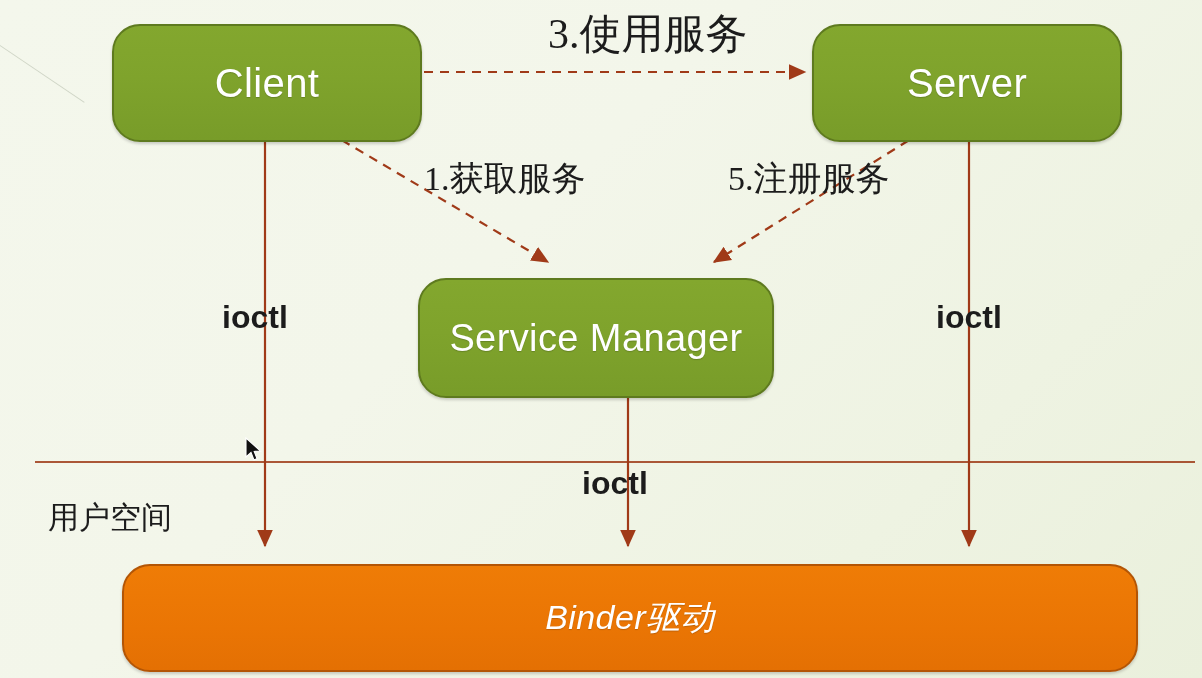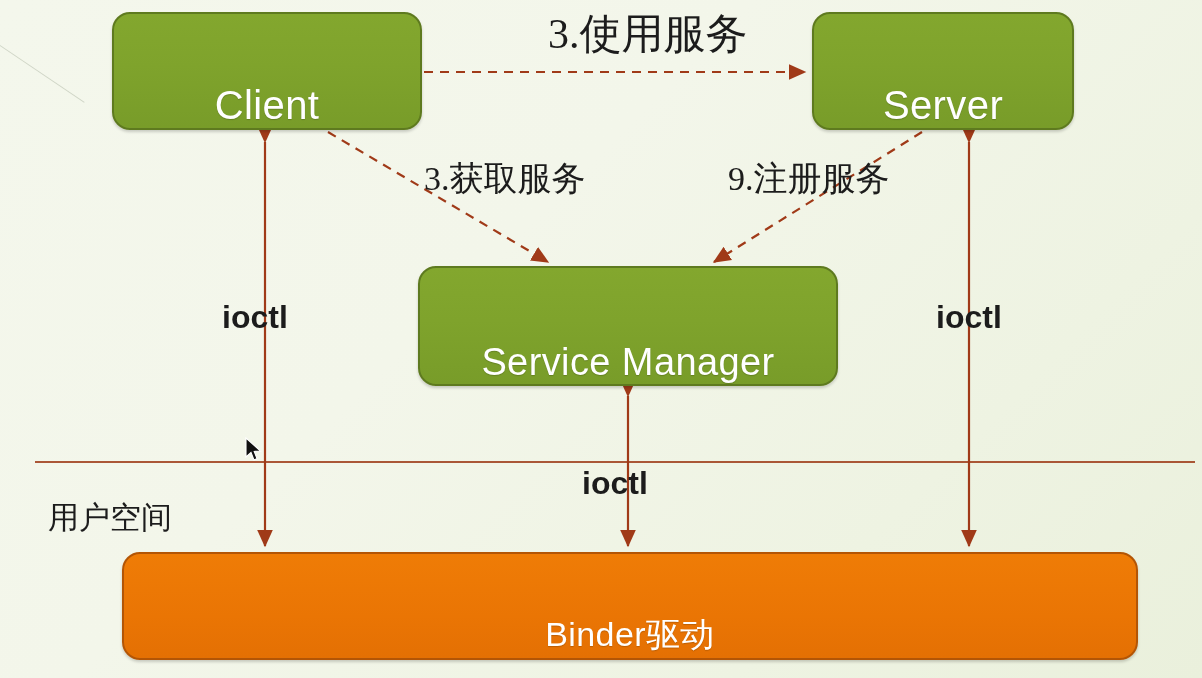--- a/index.html
+++ b/index.html
@@ -26,43 +26,44 @@
     background: #c9cfc0;
     transform: rotate(34deg);
     transform-origin: left center;
     opacity: 0.85;
   }
 
   
   .node {
     position: absolute;
     box-sizing: border-box;
-    border-radius: 18px;
+    border-radius: 28px;
     display: flex;
-    align-items: flex-end;
+    align-items: center;
     justify-content: center;
     color: #ffffff;
     letter-spacing: 0.4px;
     text-shadow: 0 1px 1px rgba(0,0,0,0.18);
+    margin-top: 12px;
   }
   .node.green {
     background: linear-gradient(180deg, #83a72e 0%, #7fa32c 45%, #789c29 100%);
     border: 2px solid #5e7a1f;
     box-shadow: 0 2px 3px rgba(0,0,0,0.18);
   }
   .node.orange {
     background: linear-gradient(180deg, #ef7c06 0%, #ea7504 60%, #e47003 100%);
     border: 2px solid #b35505;
     box-shadow: 0 2px 3px rgba(0,0,0,0.18);
   }
 
   #node-client  { left: 112px; top: 12px;  width: 310px; height: 118px; font-size: 40px; }
-  #node-server  { left: 812px; top: 12px;  width: 262px; height: 118px; font-size: 40px; }
-  #node-sm      { left: 418px; top: 266px; width: 420px; height: 120px; font-size: 38px; }
-  #node-binder  { left: 122px; top: 552px; width: 1016px; height: 108px; font-size: 34px; }
+  #node-server  { left: 812px; top: 12px;  width: 310px; height: 118px; font-size: 40px; }
+  #node-sm      { left: 418px; top: 266px; width: 356px; height: 120px; font-size: 38px; }
+  #node-binder  { left: 122px; top: 552px; width: 1016px; height: 108px; font-size: 34px; font-style: italic; }
 
   
   .divider {
     position: absolute;
     left: 35px;
     top: 461px;
     width: 1160px;
     height: 2px;
     background: #9e3b18;
     opacity: 0.85;
@@ -157,22 +158,22 @@
 
   <div id="node-sm" class="node green">
     <span>Service Manager</span>
   </div>
 
   <div id="node-binder" class="node orange">
     <span>Binder驱动</span>
   </div>
 
   <div id="label-use" class="label">3.使用服务</div>
-  <div id="label-get" class="label">3.获取服务</div>
-  <div id="label-register" class="label">9.注册服务</div>
+  <div id="label-get" class="label">1.获取服务</div>
+  <div id="label-register" class="label">5.注册服务</div>
 
   <div id="label-kernel-space" class="label">用户空间</div>
 
   <div id="label-ioctl-left" class="label latin">ioctl</div>
   <div id="label-ioctl-center" class="label latin">ioctl</div>
   <div id="label-ioctl-right" class="label latin">ioctl</div>
 
   <svg id="cursor" viewBox="0 0 18 26" xmlns="http://www.w3.org/2000/svg">
     <path d="M1,1 L1,20 L6,15.5 L9,23 L12,21.6 L9.2,14.4 L15.5,14 z" fill="#111111" stroke="#ffffff" stroke-width="1.1"></path>
   </svg>

